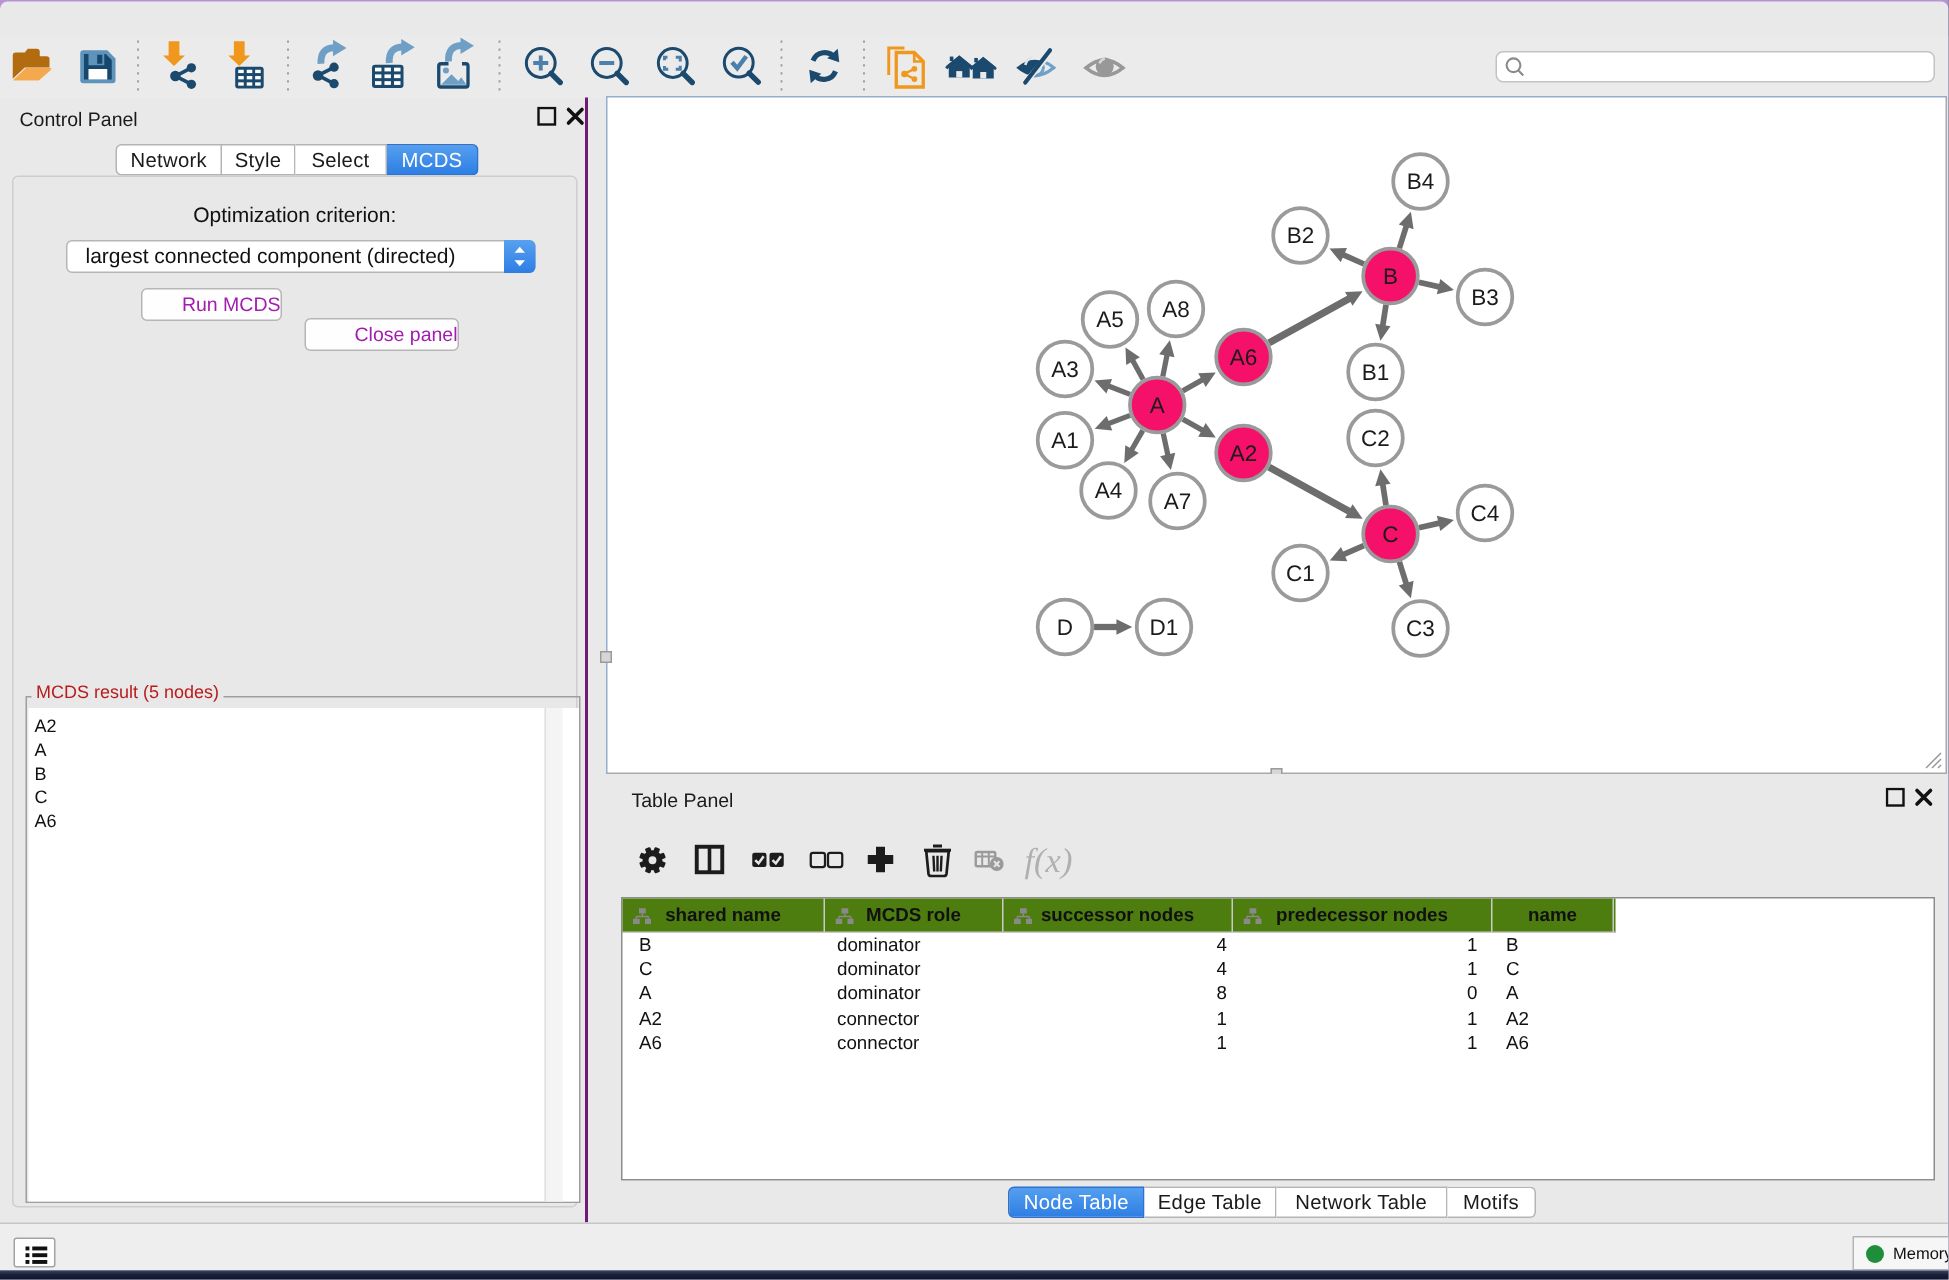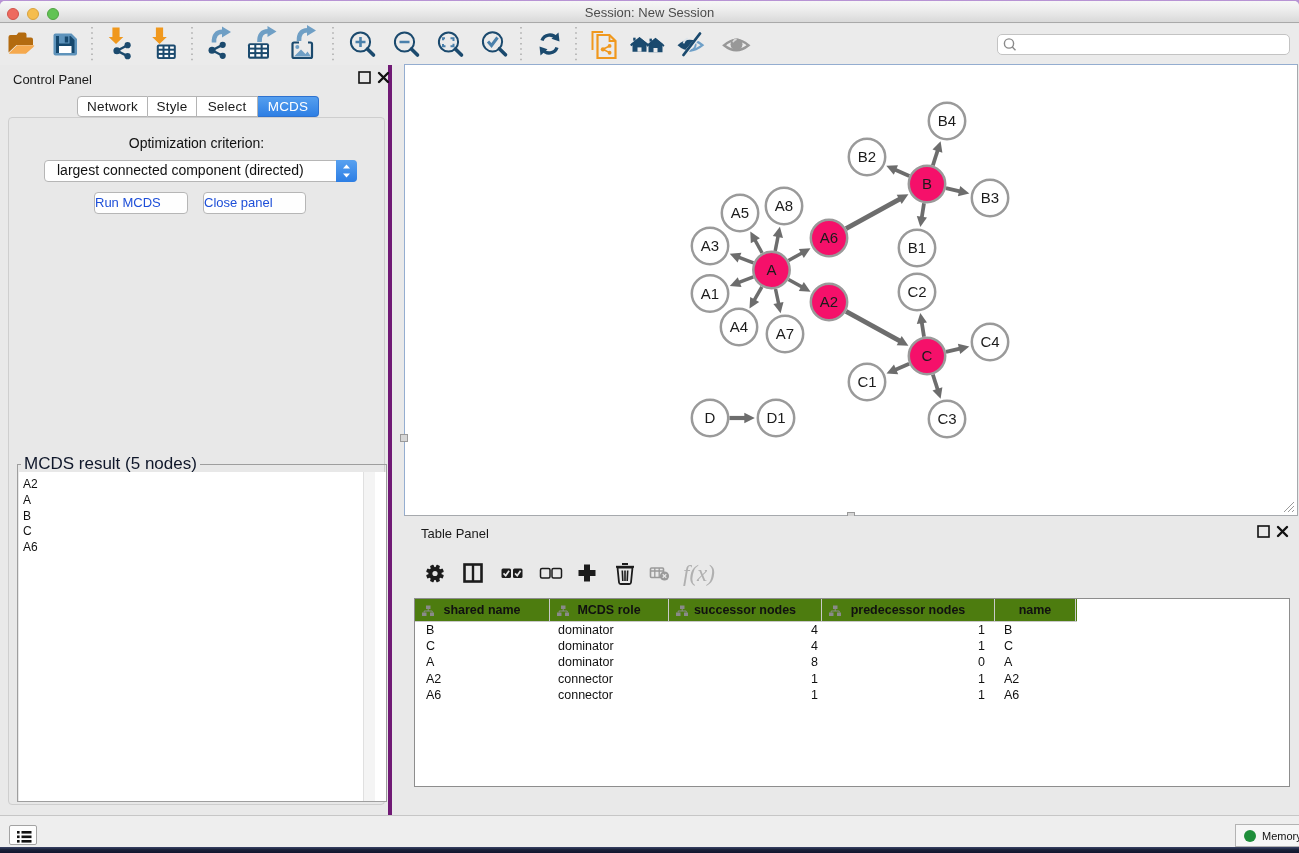--- a/index.html
+++ b/index.html
@@ -18,38 +18,38 @@
   #toolbar { position:absolute; left:0; top:23px; width:1299px; height:41px; background:#ebebeb; }
   #toolbar svg { position:absolute; top:0; left:0; }
   #searchbox { position:absolute; left:997px; top:10px; width:293px; height:21px; background:#fff; border:1px solid #c3c3c3; border-radius:5px; }
   
   #statusbar { position:absolute; left:0; top:814px; width:1299px; height:32px; background:#eeeeee; border-top:1px solid #c6c6c6; }
   #stbtn { position:absolute; left:9px; top:9px; width:28px; height:20px; background:#fdfdfd; border:1px solid #a3a3a3; border-radius:2px; }
   #membtn { position:absolute; left:1214px; top:8px; width:74px; height:23px; background:#f6f6f6; border:1px solid #b3b3b3; font-size:11px; color:#111;margin-left:21px; }
   #membtn .dot { position:absolute; left:8px; top:5px; width:12px; height:12px; border-radius:50%; background:#1e8e3a; }
   #membtn .lbl { position:absolute; left:26px; top:5px; }
   
-  #cpanel { position:absolute; left:0; top:64px; width:392px; height:750px; background:#e9e9e9; border-right:4px solid #701a75; }
+  #cpanel { position:absolute; left:0; top:64px; width:392px; height:750px; background:#e9e9e9; border-right:2px solid #701a75; }
   #cpanel .hdr { position:absolute; left:13px; top:7px; font-size:13px; color:#1a1a1a; }
   .wicons { position:absolute; }
   #cptabs { position:absolute; left:77px; top:31px; height:21px; display:flex; font-size:13.5px; letter-spacing:0.2px; }
   #cptabs .seg { border:1px solid #b4b4b4; border-left:none; background:#fff; color:#1a1a1a; text-align:center; line-height:19px; }
   #cptabs .seg:first-child { border-left:1px solid #b4b4b4; border-radius:4px 0 0 4px; }
   #cptabs .seg:last-child { border-radius:0 4px 4px 0; }
   #cptabs .seg.sel { background:linear-gradient(#559fef,#2e7fe4); border-color:#2e72cf; color:#fff; }
   #cpbody { position:absolute; left:8px; top:52px; width:377px; height:688px; background:#e8e8e8; border:1px solid #cecece; border-radius:4px; }
   #optlbl { position:absolute; left:0; width:100%; top:17px; text-align:center; font-size:14px; color:#111; }
   #combo { position:absolute; left:35px; top:42px; width:313px; height:22px; background:#fff; border:1px solid #b6b6b6; border-radius:4px; font-size:14px; color:#111; }
   #combo .txt { position:absolute; left:12px; top:1px; }
   #combo .step { position:absolute; right:-1px; top:-1px; width:21px; height:22px; background:linear-gradient(#58a1f0,#2d7ee4); border-radius:0 4px 4px 0; }
-  .cbtn { position:absolute; top:74px; height:22px; background:#fefefe; border:1px solid #b6b6b6; border-radius:4px; font-size:13px; color:#1d4ed8; text-align:left; line-height:20px; }
+  .cbtn { position:absolute; top:74px; height:22px; background:#fefefe; border:1px solid #b6b6b6; border-radius:4px; font-size:13px; color:#a21caf; text-align:right; line-height:20px; }
   #btn-run { left:85px; width:94px; }
-  #btn-close { left:194px; width:103px; }
+  #btn-close { left:194px; width:103px;margin-top:20px; }
   #mcdsbox { position:absolute; left:8px; top:346px; width:370px; height:338px; border:1px solid #9e9e9e; }
-  #mcdsbox .legend { position:absolute; left:3px; top:-11px; background:#e8e8e8; padding:0 3px; font-size:17px; color:#0f172a; }
+  #mcdsbox .legend { position:absolute; left:3px; top:-11px; background:#e8e8e8; padding:0 3px; font-size:12px; color:#b91c1c; }
   #mcdslist { position:absolute; left:1px; top:7px; width:367px; height:329px; background:#fff; font-size:12px; color:#111; padding-top:5px; }
   #mcdslist div { padding-left:4px; height:15.8px; line-height:15.8px; }
   #mcdsscroll { position:absolute; right:11px; top:7px; width:12px; height:329px; background:#f4f4f4; border-left:1px solid #e0e0e0; }
   
   #netwin { position:absolute; left:404px; top:63px; width:894px; height:452px; background:#fff; border-top:1px solid #94add0; border-left:1px solid #94add0; border-right:1px solid #a6a9ad; border-bottom:1px solid #a6a9ad; }
   #nettitle { position:absolute; left:0; top:0; width:100%; height:27px; background:linear-gradient(#f4f4f4,#d4d4d4); border-bottom:1px solid #aeaeae; }
   #nettitle .t-red { left:9px; top:8px; width:11px; height:11px; background:#ee6a5f; border:1px solid #d0544a; }
   #nettitle .t-yel { left:29px; top:8px; width:11px; height:11px; background:#f5bd4e; border:1px solid #d9a23e; }
   #nettitle .t-grn { left:49px; top:8px; width:11px; height:11px; background:#61c354; border:1px solid #51a343; }
   #nettitle .title { position:absolute; left:0; right:0; top:6px; text-align:center; font-size:13px; color:#333; }
@@ -66,26 +66,20 @@
   #ttabs { position:absolute; left:279px; top:275px; height:21px; display:flex; font-size:13.5px; letter-spacing:0.2px; }
   #ttabs .seg { border:1px solid #b4b4b4; border-left:none; background:#fff; color:#1a1a1a; text-align:center; line-height:19px; }
   #ttabs .seg:first-child { border-left:1px solid #b4b4b4; border-radius:4px 0 0 4px; }
   #ttabs .seg:last-child { border-radius:0 4px 4px 0; }
   #ttabs .seg.sel { background:linear-gradient(#559fef,#2e7fe4); border-color:#2e72cf; color:#fff; }
 </style>
 </head>
 <body>
 <div id="desktop-top"></div>
 <div id="app">
-  <div id="titlebar">
-    <div class="tl t-red"></div>
-      <div class="tl t-yel"></div>
-      <div class="tl t-grn"></div>
-    <div class="title">Session: New Session</div>
-  </div>
   <div id="toolbar">
     <svg width="1299" height="41" id="tbicons">
         <g transform="translate(0,-23)">
 <path fill="#b36b10" d="M8.5 51.5 L8.5 36 Q8.5 34 10.5 34 L16.5 34 L18.5 31.5 L24.5 31.5 Q26.5 31.5 26.5 33.5 L26.5 36.5 L31 36.5 Q33 36.5 33 38.5 L33 44 L16.5 44 Z"></path>
 <path fill="#f5a94e" d="M8.8 52.5 L17 45.3 L34.3 45.3 L26 52.5 Z"></path>
 <path fill="#f5a94e" d="M8.8 52.5 L17.2 44.3 L34.5 44.3 L25.8 52.5 Z"></path>
 <path fill="#5e93bb" d="M53.5 34.5 Q53.5 32.5 55.5 32.5 L71.5 32.5 L77 38 L77 52.5 Q77 54.5 75 54.5 L55.5 54.5 Q53.5 54.5 53.5 52.5 Z"></path>
 <path fill="#16486d" d="M56 35 L70.5 35 L74.5 39 L74.5 52 L56 52 Z"></path>
 <rect x="59" y="35" width="10.5" height="7.5" fill="#5e93bb"></rect>
 <rect x="64.8" y="35.5" width="3.4" height="6" fill="#16486d"></rect>
@@ -430,20 +424,26 @@
           </div>
 <div class="row" style="top:87.7px;">
             <span class="c" style="left:11px;">A6</span>
             <span class="c" style="left:143px;">connector</span>
             <span class="c" style="left:254px;width:149px;text-align:right;">1</span>
             <span class="c" style="left:407px;width:163px;text-align:right;">1</span>
             <span class="c" style="left:589px;">A6</span>
           </div>
 </div>
     </div>
+    <div id="ttabs">
+      <div class="seg sel" style="width:91px;">Node Table</div>
+        <div class="seg" style="width:88px;">Edge Table</div>
+        <div class="seg" style="width:114px;">Network Table</div>
+        <div class="seg" style="width:59px;">Motifs</div>
+    </div>
   </div>
   <div id="statusbar">
     <div id="stbtn"><svg width="26" height="18" style="margin:1px 0 0 5px;">
       <rect x="2" y="4" width="2.6" height="2.6" fill="#111"></rect>
           <rect x="6.5" y="4" width="10" height="2.6" fill="#111"></rect>
       <rect x="2" y="8.5" width="2.6" height="2.6" fill="#111"></rect>
           <rect x="6.5" y="8.5" width="10" height="2.6" fill="#111"></rect>
       <rect x="2" y="13" width="2.6" height="2.6" fill="#111"></rect>
           <rect x="6.5" y="13" width="10" height="2.6" fill="#111"></rect>
     </svg></div>

